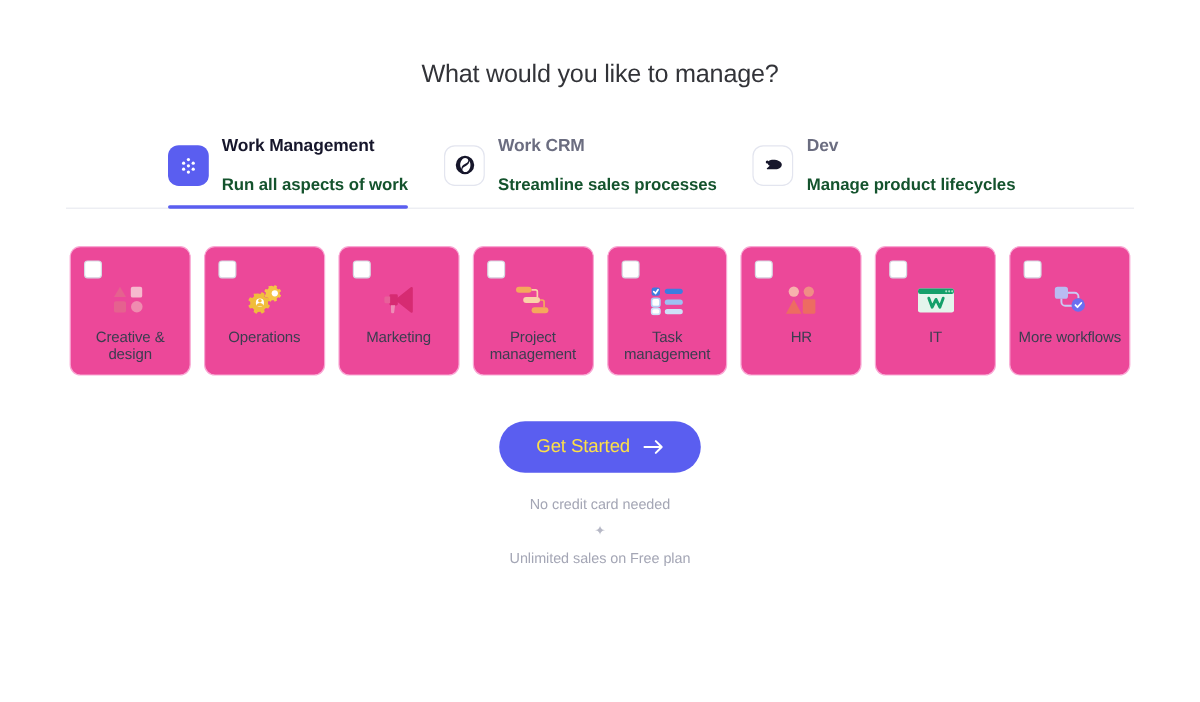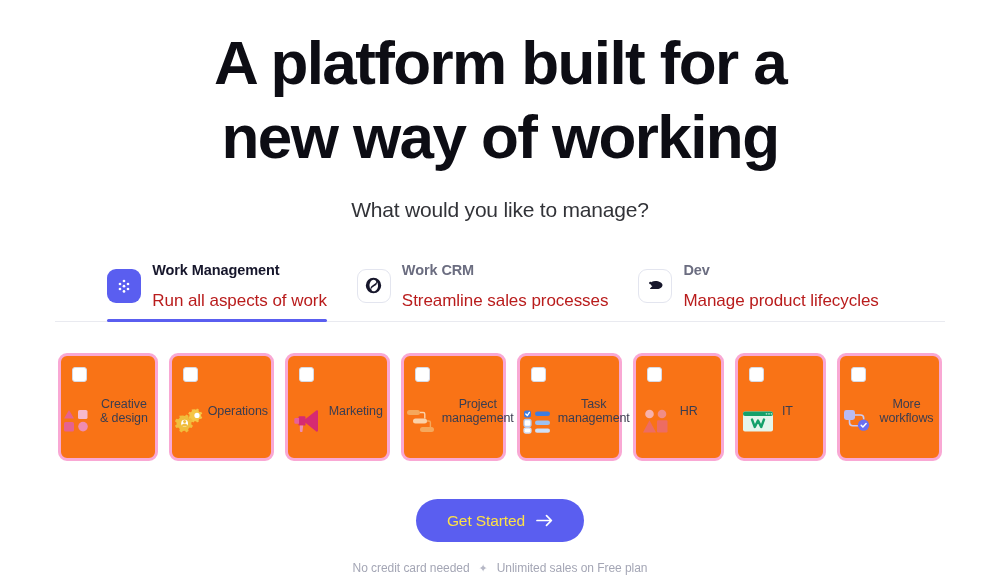--- a/index.html
+++ b/index.html
@@ -111,24 +111,24 @@
     font-size: 14.5px;
     font-weight: 700;
     line-height: 17px;
     letter-spacing: -0.1px;
   }
 
   .tab.active .tab-name { color: #16162b; }
   .tab.inactive .tab-name { color: #6b6d80; }
 
   .tab-desc {
-    font-size: 17px;
-    font-weight: 400;
+    font-size: 14px;
+    font-weight: 700;
     line-height: 16px;
-    color: #b91c1c;
+    color: #14532d;
     letter-spacing: -0.05px;
   }
 
   .tab-underline {
     position: absolute;
     left: 8px;
     right: 22px;
     bottom: 0;
     height: 3px;
     border-radius: 3px;
@@ -152,24 +152,25 @@
     margin-top: 31px;
     padding: 0 58px;
     width: 100%;
     justify-content: center;
   }
 
   .card {
     position: relative;
     width: 105px;
     height: 108px;
-    border: 3px solid #f9a8d4;
+    border: 1px solid #f9a8d4;
     border-radius: 9px;
-    background: #f97316;
-    display: flex;
+    background: #ec4899;
+    display: flex;
+    flex-direction: column;
     align-items: center;
     justify-content: flex-start;
     cursor: pointer;
   }
 
   .card-checkbox {
     position: absolute;
     top: 11px;
     left: 11px;
     width: 15px;
@@ -227,34 +228,31 @@
   .cta-arrow { display: flex; align-items: center; }
 
   .cta-note {
     margin-top: 19px;
     font-size: 12px;
     color: #a4a6b5;
     letter-spacing: -0.05px;
     display: flex;
     align-items: center;
     gap: 9px;
+    flex-direction: column;
   }
 
   .cta-sep { font-size: 11px; color: #b6b8c6; }
 </style>
 </head>
 <body>
 
 <div class="page">
 
   <div class="hero">
-    <h1 class="hero-title">
-      <span>A platform built for a</span><br>
-      <span>new way of working</span>
-    </h1>
     <div class="hero-subtitle">What would you like to manage?</div>
   </div>
 
   <div class="tabs-wrap">
     <div class="tabs">
 
       <button class="tab active">
         <span class="tab-icon active-icon">
           <svg width="20" height="20" viewBox="0 0 20 20">
             <circle cx="10" cy="5" r="1.35" fill="#ffffff"></circle>

